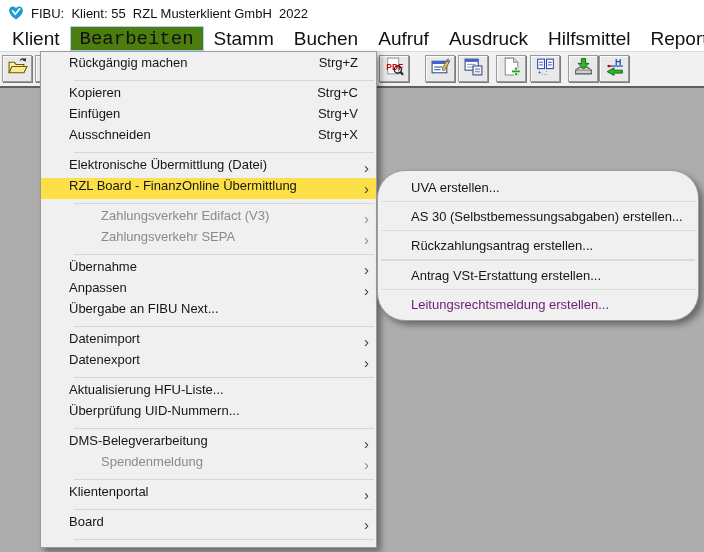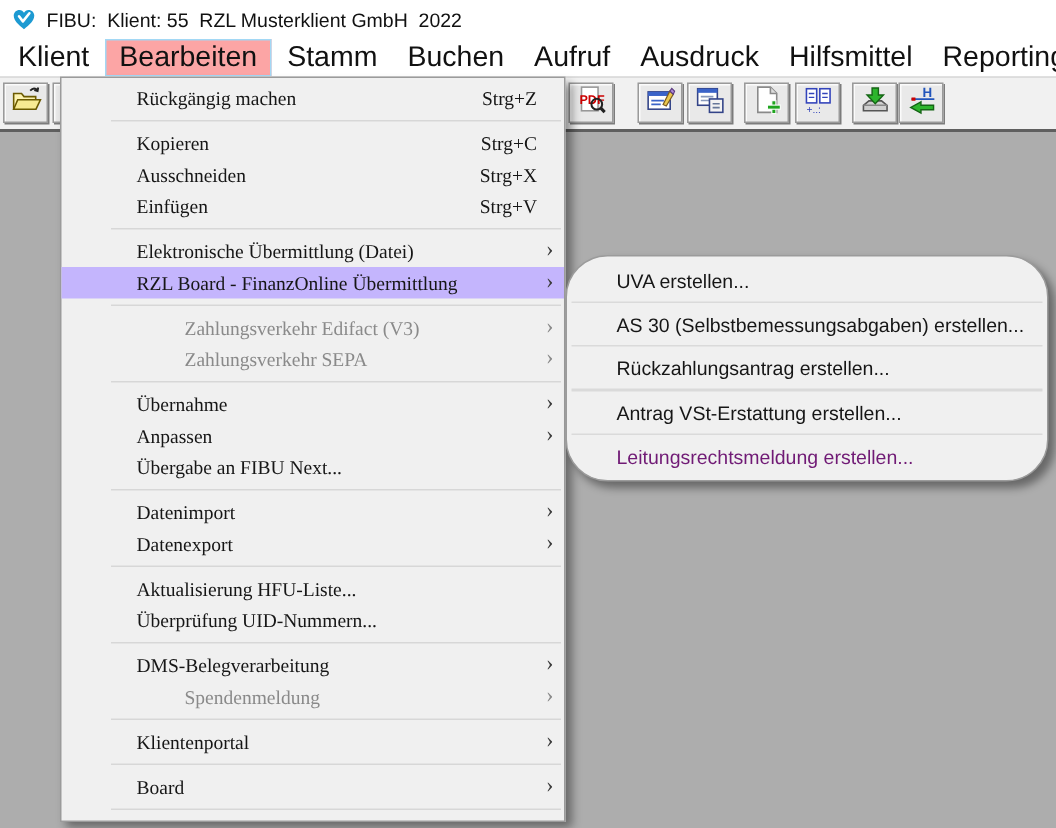--- a/index.html
+++ b/index.html
@@ -9,42 +9,42 @@
   
   .titlebar{position:absolute;left:0;top:0;width:704px;height:26px;background:#ffffff;
     display:flex;align-items:center;padding-left:7px;box-sizing:border-box;}
   .titlebar .logo{width:18px;height:18px;margin-right:6px;display:flex;align-items:center;}
   .titlebar .title{font-size:13px;color:#111;white-space:pre;}
 
   
   .menubar{position:absolute;left:0;top:26px;width:704px;height:25px;background:#ffffff;
     display:flex;align-items:stretch;padding-left:2px;box-sizing:border-box;font-size:19px;color:#111;}
   .mb-item{display:flex;align-items:center;padding:0 9px;border:1px solid transparent;cursor:default;}
-  .mb-item.sel{background:#fca5a5;border-color:#a2d8f5;}
+  .mb-item.sel{background:#4d7c0f;border-color:#a2d8f5;font-family:Liberation Mono, monospace;}
 
   
   .toolbar{position:absolute;left:0;top:51px;width:704px;height:35px;background:#f1f1f1;
     border-top:1px solid #dcdcdc;box-sizing:border-box;}
   .tb{position:absolute;top:3px;width:30px;height:27px;background:#e9e9e9;border:1px solid #9a9a9a;
     box-shadow:inset 1px 1px 0 #fbfbfb,1px 1px 0 #7c7c7c;display:flex;align-items:center;justify-content:center;box-sizing:border-box;}
   .tb svg{width:21px;height:21px;}
 
   
   .workspace{position:absolute;left:0;top:86px;width:704px;height:466px;background:#adadad;border-top:2px solid #5f5f5f;box-sizing:border-box;}
 
   
   .popup{position:absolute;background:#f0f0f0;border:1px solid #9b9b9b;box-sizing:border-box;
     box-shadow:4px 4px 6px rgba(0,0,0,0.40);font-size:13px;color:#161616;z-index:10;}
   .menu-popup{left:40px;top:51px;width:337px;padding:3px 0;}
   .submenu-popup{left:377px;top:170px;width:322px;padding:2px 0;z-index:11;border-radius:28px;}
 
-  .mi{position:relative;height:21px;display:flex;align-items:center;padding-left:50px;padding-right:18px;box-sizing:border-box;cursor:default;font-family:Liberation Serif, serif;}
+  .mi{position:relative;height:21px;display:flex;padding-left:28px;padding-right:18px;box-sizing:border-box;cursor:default;}
   .mi .mi-shortcut{margin-left:auto;}
   .mi .mi-arrow{position:absolute;right:7px;top:50%;transform:translateY(-54%);font-size:15px;color:#3c3c3c;line-height:1;}
-  .mi.hl{background:#c4b5fd;}
+  .mi.hl{background:#fde047;}
   .mi.dis,.mi.dis .mi-arrow{color:#8a8a8a;margin-left:32px;}
   .mi-sep{height:1px;background:#d7d7d7;margin:4px 2px 4px 33px;}
 
   .smi{position:relative;height:28px;display:flex;align-items:center;padding-left:33px;padding-right:14px;box-sizing:border-box;cursor:default;}
   .smi.dis{color:#701a75;}
   .smi-sep{height:1px;background:#dadada;margin:0 3px;}
 </style>
 </head>
 <body>
 
@@ -178,27 +178,27 @@
     <div class="mi">
       <span class="mi-label">Rückgängig machen</span>
       <span class="mi-shortcut">Strg+Z</span>
     </div>
     <div class="mi-sep"></div>
     <div class="mi">
       <span class="mi-label">Kopieren</span>
       <span class="mi-shortcut">Strg+C</span>
     </div>
     <div class="mi">
+      <span class="mi-label">Einfügen</span>
+      <span class="mi-shortcut">Strg+V</span>
+    </div>
+    <div class="mi">
       <span class="mi-label">Ausschneiden</span>
       <span class="mi-shortcut">Strg+X</span>
     </div>
-    <div class="mi">
-      <span class="mi-label">Einfügen</span>
-      <span class="mi-shortcut">Strg+V</span>
-    </div>
     <div class="mi-sep"></div>
     <div class="mi">
       <span class="mi-label">Elektronische Übermittlung (Datei)</span>
       <span class="mi-arrow">›</span>
     </div>
     <div class="mi hl">
       <span class="mi-label">RZL Board - FinanzOnline Übermittlung</span>
       <span class="mi-arrow">›</span>
     </div>
     <div class="mi-sep"></div>

